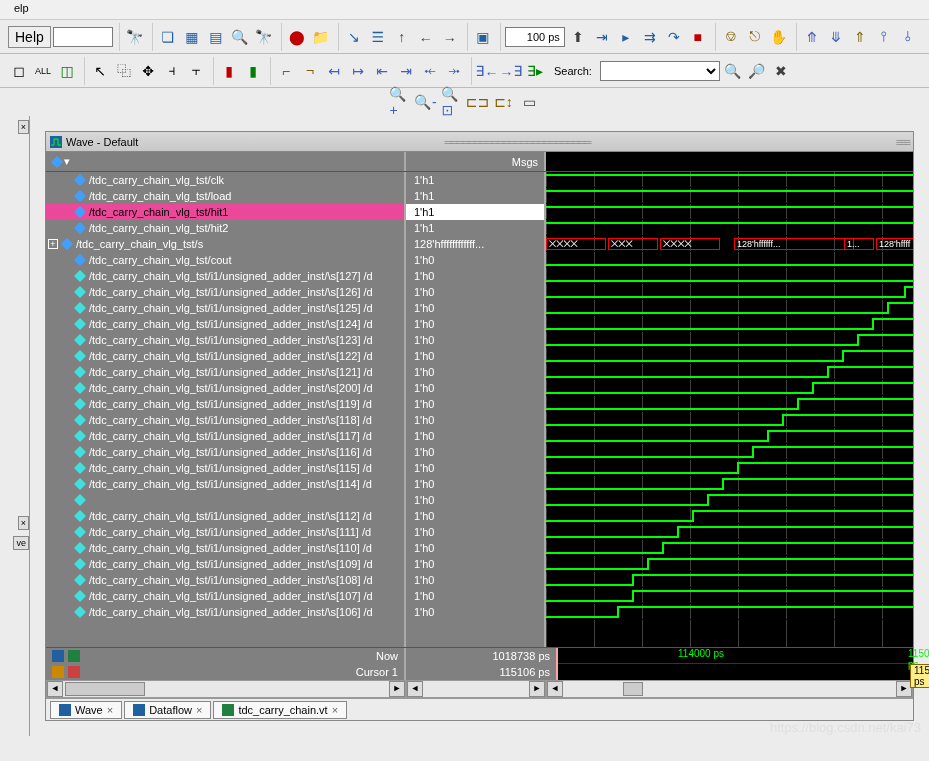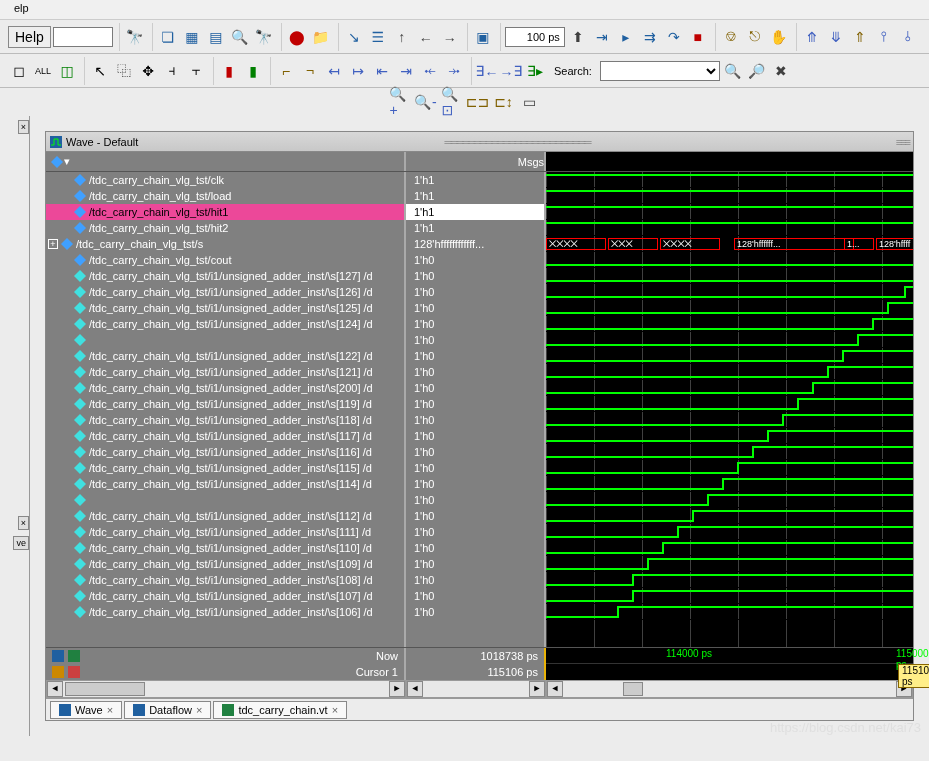--- a/index.html
+++ b/index.html
@@ -24,21 +24,21 @@
 .main-area { display: flex; height: 620px; }
 .left-docks { width: 30px; background: #ececec; border-right: 1px solid #999; position: relative; }
 .dock-tab { position: absolute; right: 0; background: #e0e0e0; border: 1px solid #888; font-size: 9px; padding: 1px 2px; }
 
 .wave-panel { flex: 1; display: flex; flex-direction: column; border: 1px solid #888; margin: 15px; }
 .wave-title { background: linear-gradient(#d8d8d8, #c8c8c8); height: 20px; display: flex; align-items: center; padding: 0 4px; gap: 4px; border-bottom: 1px solid #888; }
 .wave-title .grip { letter-spacing: -2px; color: #888; }
 
 .wave-header { display: flex; height: 20px; background: #808080; color: white; border-bottom: 1px solid #555; }
 .col-sig { width: 360px; border-right: 2px solid #aaa; display: flex; align-items: center; padding: 0 4px; }
-.col-val { width: 140px; border-right: 2px solid #aaa; display: flex; align-items: center; justify-content: flex-end; padding: 0 0; }
+.col-val { width: 140px; border-right: 2px solid #aaa; display: flex; align-items: center; justify-content: flex-end; padding: 0 6px; }
 .col-wave { flex: 1; }
 
 .wave-body { flex: 1; display: flex; overflow: hidden; background: #808080; }
 .sig-list { width: 360px; border-right: 2px solid #aaa; overflow: hidden; }
 .val-list { width: 140px; border-right: 2px solid #aaa; overflow: hidden; }
 .wave-area { flex: 1; background: black; position: relative; overflow: hidden; }
 
 .sig-row { height: 16px; display: flex; align-items: center; color: white; padding-left: 2px; gap: 3px; white-space: nowrap; overflow: hidden; }
 .sig-row.sel { background: #ec4899; color: black; }
 .sig-ico { width: 12px; height: 12px; flex-shrink: 0; }
@@ -50,21 +50,21 @@
 .wave-row { height: 16px; position: relative; border-bottom: 1px solid #000; }
 .wave-line { position: absolute; height: 2px; background: #00ff00; top: 2px; }
 .wave-line.lo { top: 12px; }
 .wave-edge { position: absolute; width: 2px; background: #00ff00; top: 2px; height: 12px; }
 .wave-bus { position: absolute; top: 2px; height: 12px; border: 1px solid #ff0000; color: white; font-size: 9px; padding: 0 2px; overflow: hidden; white-space: nowrap; }
 .wave-vgrid { position: absolute; top: 0; bottom: 0; width: 1px; background: #404040; }
 .wave-cursor { position: absolute; top: 0; bottom: 0; width: 2px; background: #ffcc00; z-index: 5; }
 
 .wave-footer { display: flex; background: #808080; border-top: 1px solid #555; }
 .foot-sig { width: 360px; border-right: 2px solid #aaa; }
-.foot-val { width: 140px; border-right: 2px solid #eab308; }
+.foot-val { width: 152px; border-right: 2px solid #fca5a5; }
 .foot-wave { flex: 1; background: black; position: relative; }
 .foot-row { height: 16px; display: flex; align-items: center; color: white; justify-content: flex-end; padding: 0 6px; gap: 4px; }
 .foot-ico { width: 12px; height: 12px; display: inline-block; }
 .tick-lbl { position: absolute; color: #00ff00; font-size: 10px; top: 0; }
 .cursor-box { position: absolute; background: #ffee88; color: black; border: 1px solid #886600; font-size: 10px; padding: 0 3px; top: 16px; }
 
 .scroll-row { display: flex; height: 18px; background: #ececec; }
 .hscroll { background: #ececec; border: 1px solid #999; display: flex; align-items: center; }
 .hs-btn { width: 16px; height: 16px; background: #ddd; border: 1px solid #888; text-align: center; line-height: 12px; font-size: 9px; }
 .hs-track { flex: 1; background: #e8e8e8; height: 16px; position: relative; }
@@ -295,20 +295,21 @@
               <polygon points="6,0 12,6 6,12 0,6" fill="#40e0e0"></polygon>
             </svg>
             <span>/tdc_carry_chain_vlg_tst/i1/unsigned_adder_inst/\s[124] /d</span>
           </div>
           <div class="sig-row">
             <span class="sig-sp"></span>
             <span class="sig-sp"></span>
             <svg class="sig-ico">
               <polygon points="6,0 12,6 6,12 0,6" fill="#40e0e0"></polygon>
             </svg>
+            <span>/tdc_carry_chain_vlg_tst/i1/unsigned_adder_inst/\s[123] /d</span>
           </div>
           <div class="sig-row">
             <span class="sig-sp"></span>
             <span class="sig-sp"></span>
             <svg class="sig-ico">
               <polygon points="6,0 12,6 6,12 0,6" fill="#40e0e0"></polygon>
             </svg>
             <span>/tdc_carry_chain_vlg_tst/i1/unsigned_adder_inst/\s[122] /d</span>
           </div>
           <div class="sig-row">

